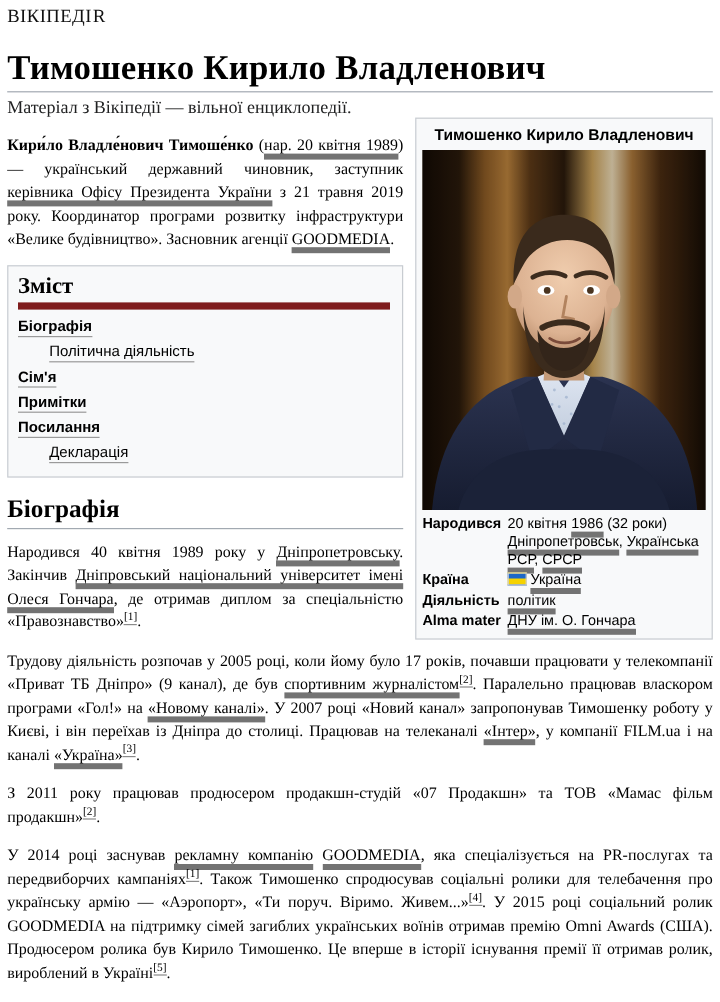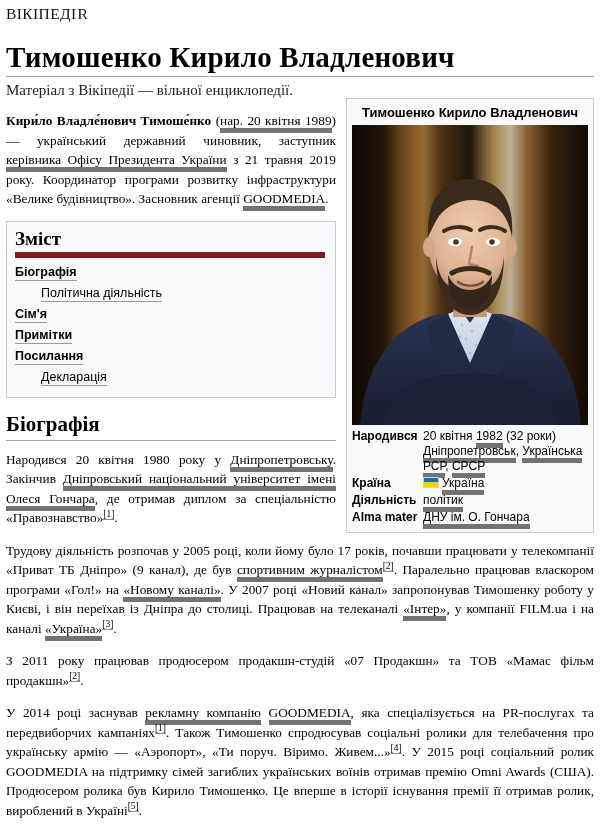--- a/index.html
+++ b/index.html
@@ -287,21 +287,21 @@
 
       <rect x="0" y="0" width="236" height="300" fill="none"></rect>
     </svg>
   </div>
 
   <table class="infobox-rows">
     <tbody>
       <tr>
         <td class="ib-label">Народився</td>
         <td class="ib-value">
-          <span>20 квітня </span><span class="lnk">1982</span><span> (32 роки)</span>
+          <span>20 квітня </span><span class="lnk">1986</span><span> (32 роки)</span>
           <span class="ib-sub"><span class="lnk">Дніпропетровськ</span><span>, </span><span class="lnk">Українська РСР</span><span>, </span><span class="lnk">СРСР</span></span>
         </td>
       </tr>
       <tr>
         <td class="ib-label">Країна</td>
         <td class="ib-value"><span class="flag"></span><span class="lnk">Україна</span></td>
       </tr>
       <tr>
         <td class="ib-label">Діяльність</td>
         <td class="ib-value"><span class="lnk">політик</span></td>
@@ -332,21 +332,21 @@
       <li class="lvl1"><span class="tl">Сім'я</span></li>
       <li class="lvl1"><span class="tl">Примітки</span></li>
       <li class="lvl1"><span class="tl">Посилання</span></li>
       <li class="lvl2"><span class="tl">Декларація</span></li>
     </ul>
   </div>
 
   <h2 class="section" style="width: 330px; box-sizing: border-box;">Біографія</h2>
   <div class="section-rule" style="width: 330px; box-sizing: border-box;"></div>
 
-  <p class="body" style="width: 330px;"><span>Народився 20 квітня 1980 року у </span><span class="lnk">Дніпропетровську</span><span>. Закінчив </span><span class="lnk">Дніпровський національний університет імені Олеся Гончара</span><span>, де отримав диплом за спеціальністю «Правознавство»</span><sup class="ref"><span class="lnk">[1]</span></sup><span>.</span></p>
+  <p class="body" style="width: 330px;"><span>Народився 40 квітня 1989 року у </span><span class="lnk">Дніпропетровську</span><span>. Закінчив </span><span class="lnk">Дніпровський національний університет імені Олеся Гончара</span><span>, де отримав диплом за спеціальністю «Правознавство»</span><sup class="ref"><span class="lnk">[1]</span></sup><span>.</span></p>
 
   <p class="body"><span>Трудову діяльність розпочав у 2005 році, коли йому було 17 років, почавши працювати у телекомпанії «Приват ТБ Дніпро» (9 канал), де був </span><span class="lnk">спортивним журналістом</span><sup class="ref"><span class="lnk">[2]</span></sup><span>. Паралельно працював власкором програми «Гол!» на </span><span class="lnk">«Новому каналі»</span><span>. У 2007 році «Новий канал» запропонував Тимошенку роботу у Києві, і він переїхав із Дніпра до столиці. Працював на телеканалі </span><span class="lnk">«Інтер»</span><span>, у компанії FILM.ua і на каналі </span><span class="lnk">«Україна»</span><sup class="ref"><span class="lnk">[3]</span></sup><span>.</span></p>
 
   <p class="body"><span>З 2011 року працював продюсером продакшн-студій «07 Продакшн» та ТОВ «Мамас фільм продакшн»</span><sup class="ref"><span class="lnk">[2]</span></sup><span>.</span></p>
 
   <p class="body"><span>У 2014 році заснував </span><span class="lnk">рекламну компанію</span><span> </span><span class="lnk">GOODMEDIA</span><span>, яка спеціалізується на PR-послугах та передвиборчих кампаніях</span><sup class="ref"><span class="lnk">[1]</span></sup><span>. Також Тимошенко спродюсував соціальні ролики для телебачення про українську армію — «Аэропорт», «Ти поруч. Віримо. Живем...»</span><sup class="ref"><span class="lnk">[4]</span></sup><span>. У 2015 році соціальний ролик GOODMEDIA на підтримку сімей загиблих українських воїнів отримав премію Omni Awards (США). Продюсером ролика був Кирило Тимошенко. Це вперше в історії існування премії її отримав ролик, вироблений в Україні</span><sup class="ref"><span class="lnk">[5]</span></sup><span>.</span></p>
 
 </div>
 
 </body></html>

